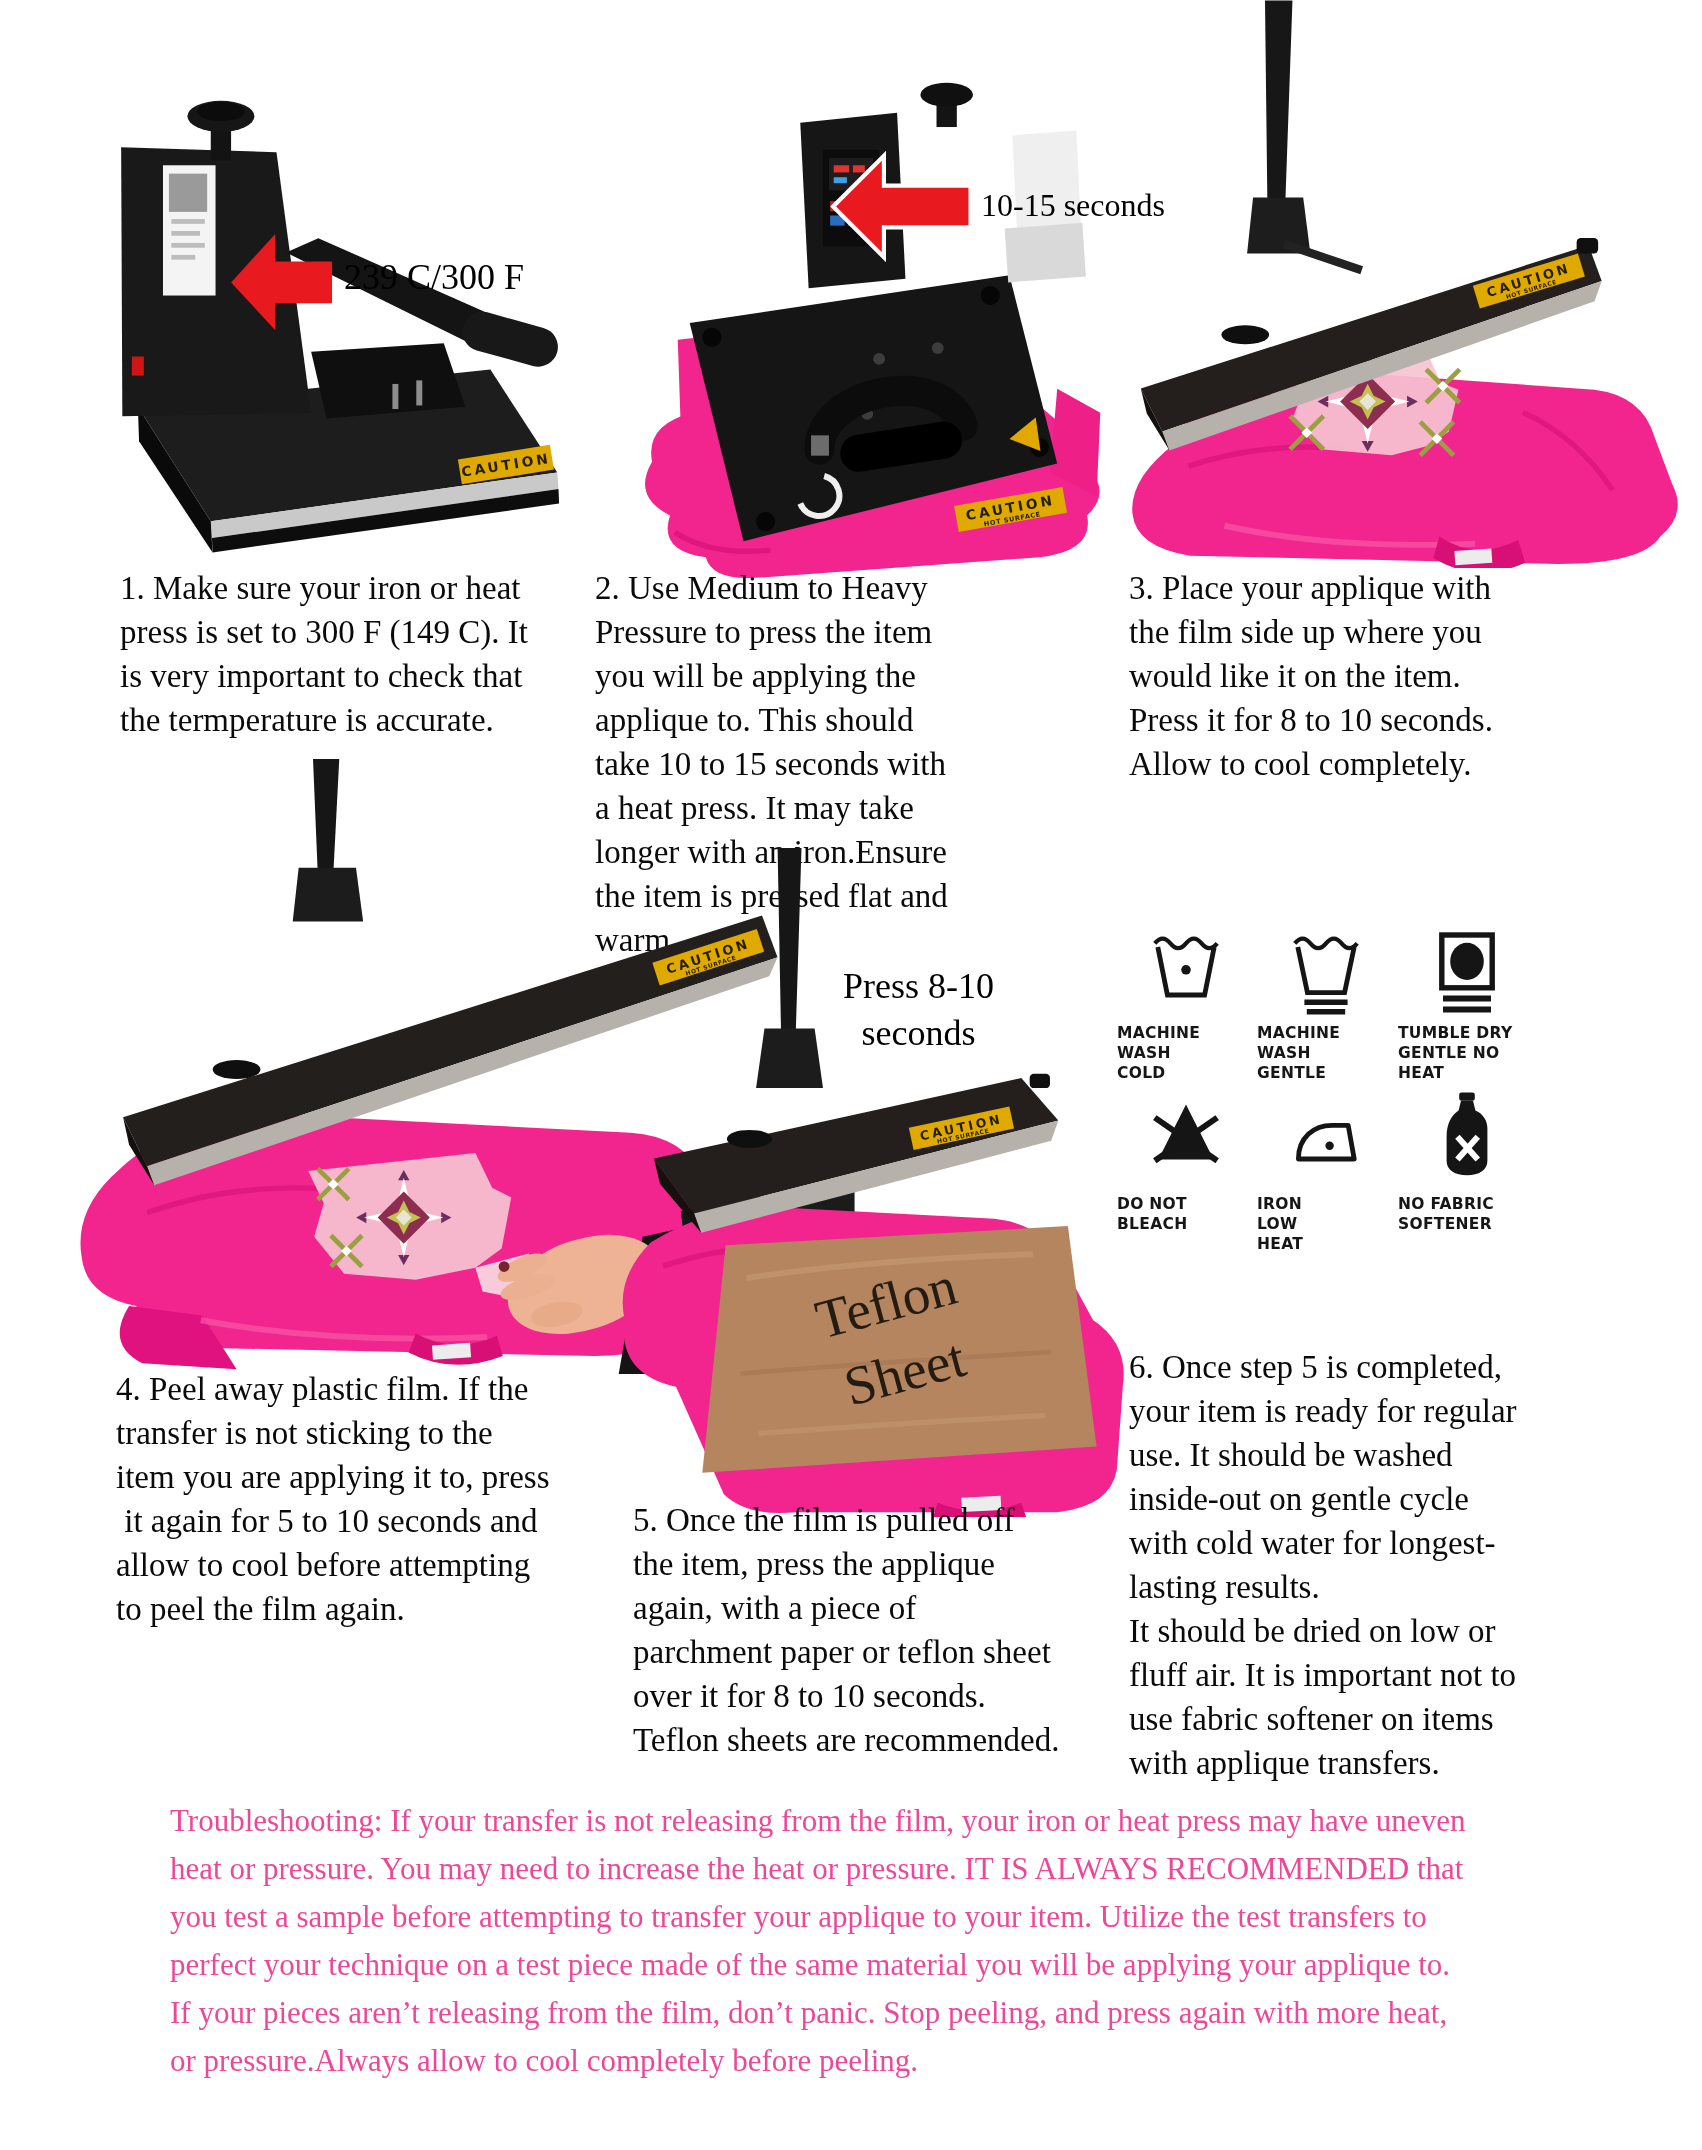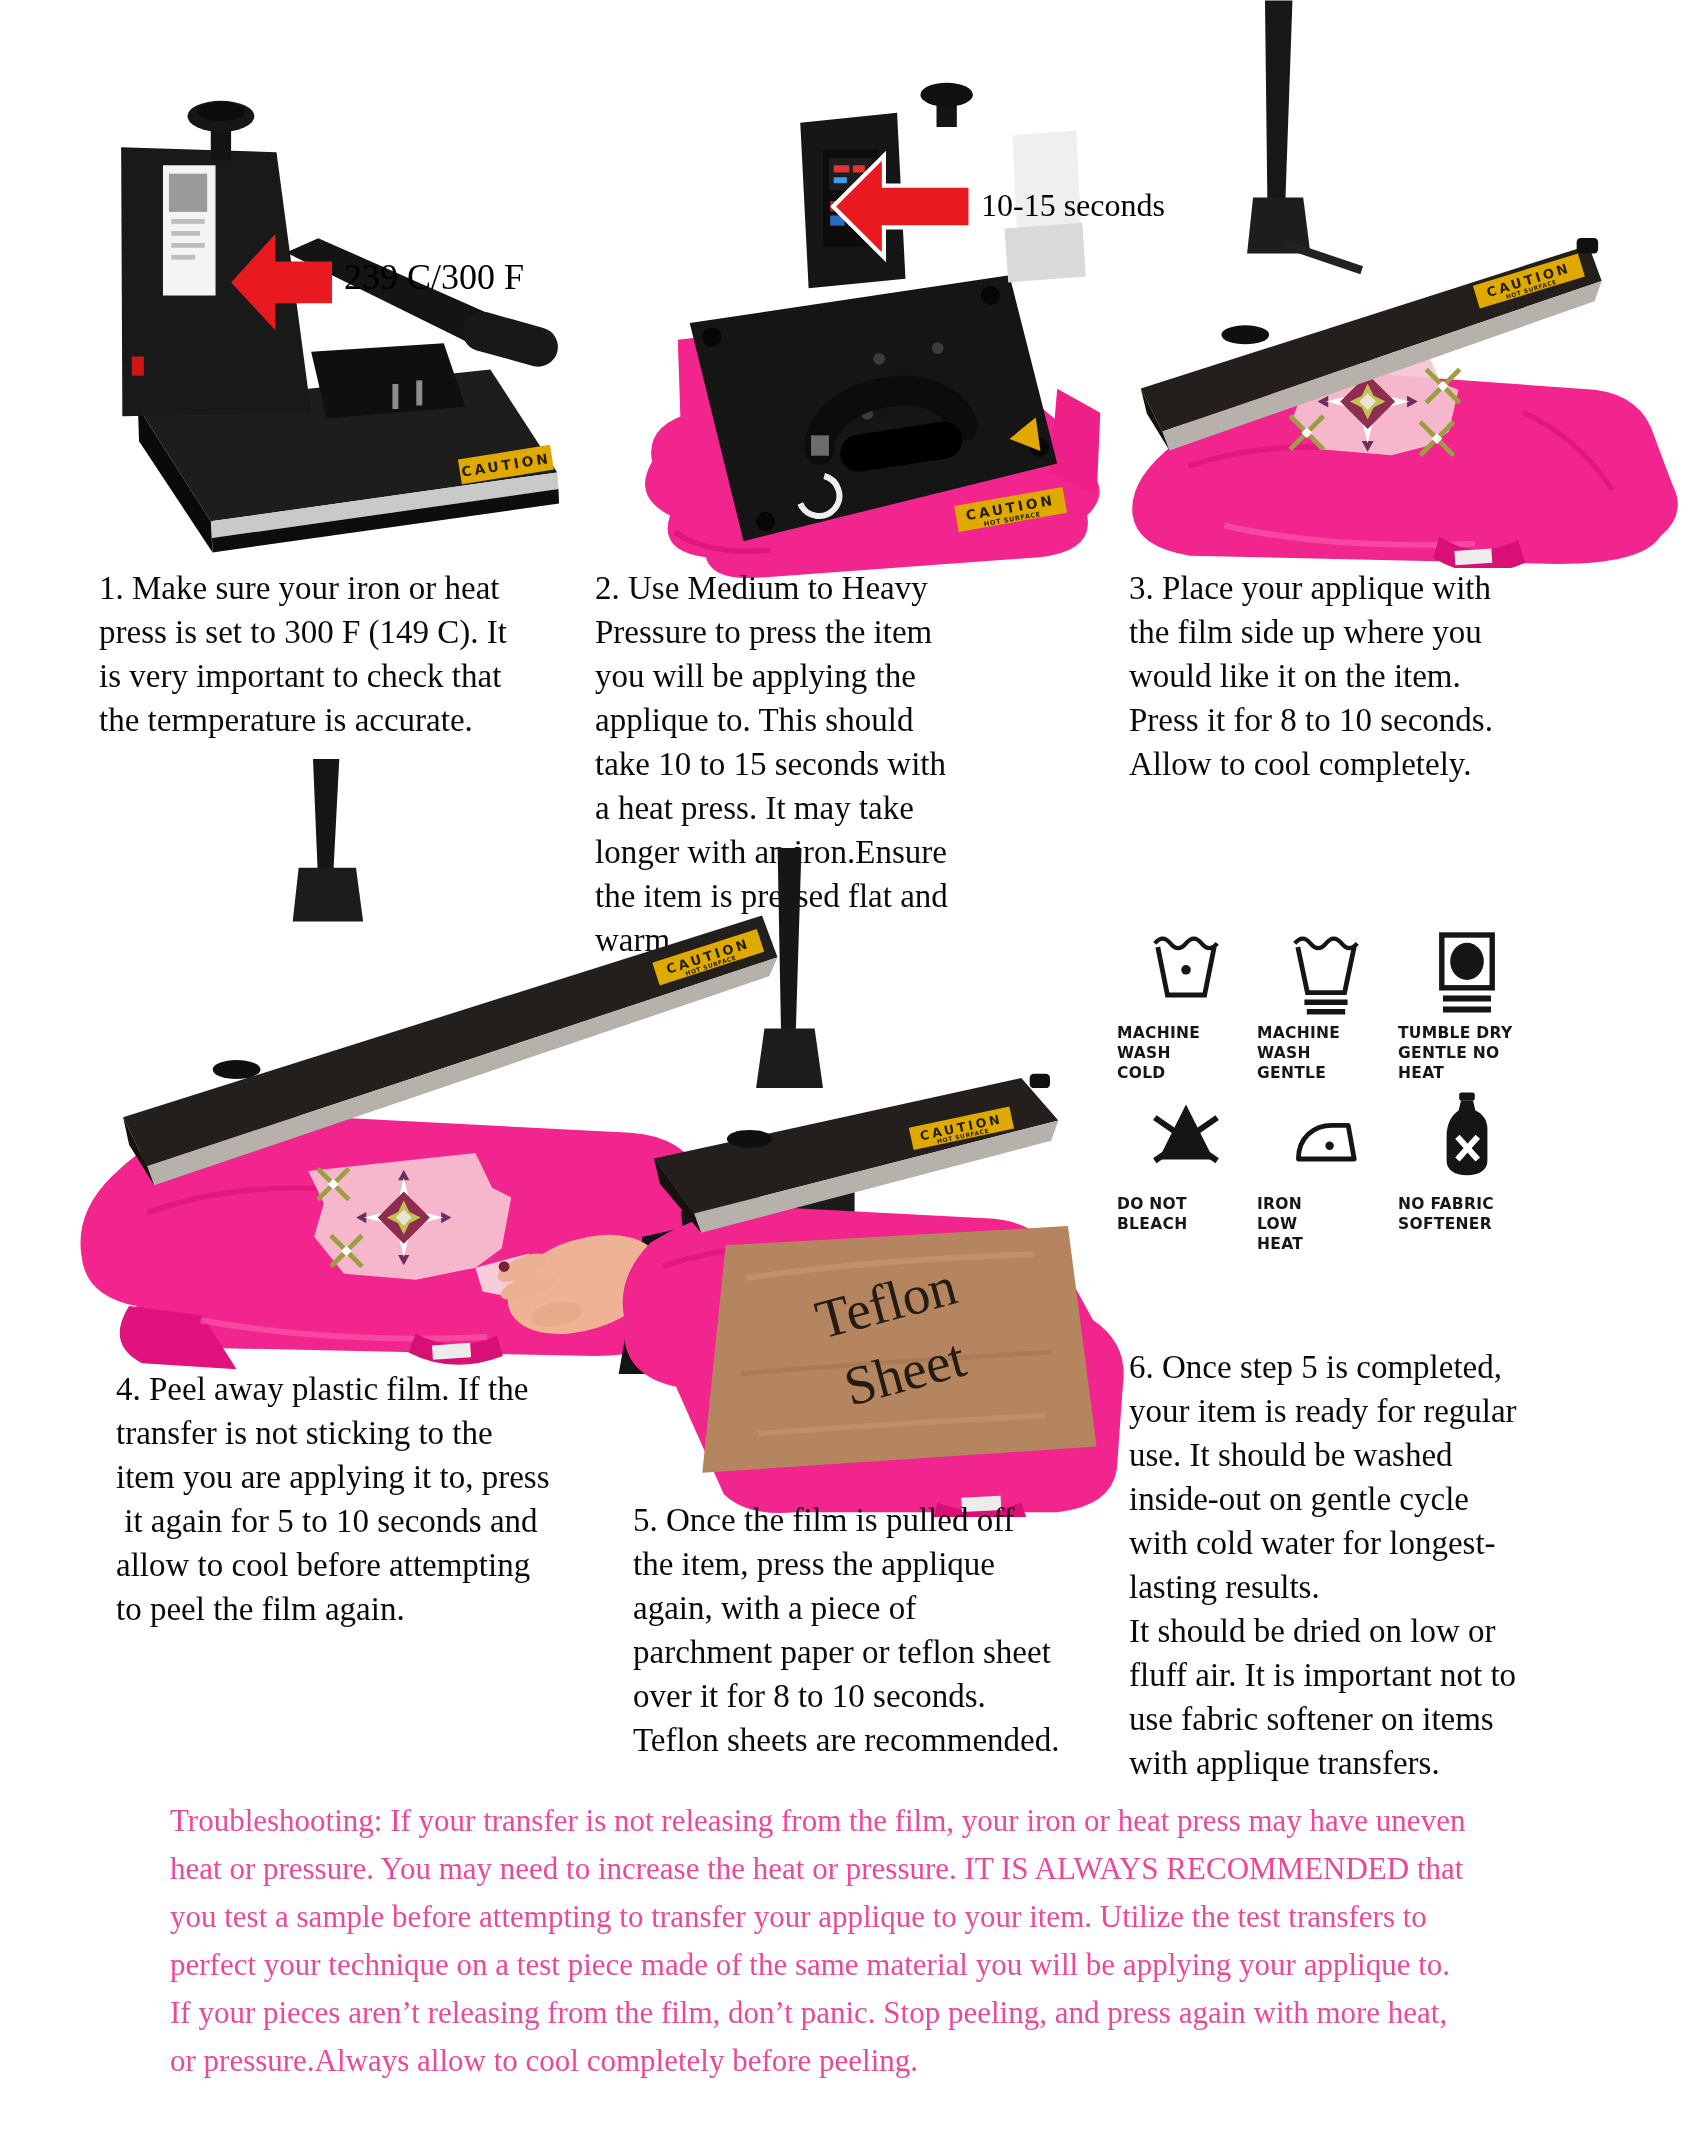--- a/index.html
+++ b/index.html
@@ -219,21 +219,21 @@
       <rect x="790" y="398" width="36" height="26" rx="7" fill="#101010"></rect>
       <g transform="rotate(-17 710 470)">
         <rect x="618" y="450" width="184" height="40" fill="#dfa900"></rect>
         <text x="710" y="476" class="caution-text" font-size="22" text-anchor="middle" fill="#241f00">CAUTION</text>
         <text x="710" y="488" class="caution-sub" font-size="10" text-anchor="middle" fill="#241f00">HOT SURFACE</text>
       </g>
     </g>
   </svg>
 </figure>
 
-<div class="abs step" style="left:99px;top:566px;width:526px;">1. Make sure your iron or heat
+<div class="abs step" style="left:120px;top:566px;width:526px;">1. Make sure your iron or heat
 press is set to 300 F (149 C). It
 is very important to check that
 the termperature is accurate.</div>
 <div class="abs step" style="left:595px;top:566px;width:490px;">2. Use Medium to Heavy
 Pressure to press the item
 you will be applying the
 applique to. This should
 take 10 to 15 seconds with
 a heat press. It may take
 longer with an iron.Ensure
@@ -347,20 +347,22 @@
       <polygon points="85,520 152,612 164,644 95,562" fill="#15110e"></polygon>
       <ellipse cx="245" cy="487" rx="38" ry="15" fill="#0f0f0f"></ellipse>
       <rect x="714" y="378" width="34" height="24" rx="7" fill="#101010"></rect>
       <g transform="rotate(-12 600 470)">
         <rect x="514" y="450" width="172" height="38" fill="#dfa900"></rect>
         <text x="600" y="475" class="caution-text" font-size="21" text-anchor="middle" fill="#241f00">CAUTION</text>
         <text x="600" y="486" class="caution-sub" font-size="10" text-anchor="middle" fill="#241f00">HOT SURFACE</text>
       </g>
     </g>
   </svg>
+  <div class="annotation" style="left:220px;top:115px;width:191px;font-size:36px;line-height:47px;text-align:center;">Press 8-10
+seconds</div>
   <div class="teflon-label" style="left:131px;top:418px;width:323px;">Teflon
 Sheet</div>
 </figure>
 
 <div class="abs" style="left:1111px;top:920px;width:406px;height:335px;">
 
   <svg class="abs" style="left:39px;top:9px;" viewBox="0 0 120 150" width="72" height="90">
     <path d="M8,24 q13,-16 26,0 q13,16 26,0 q13,-16 26,0 q13,16 26,0" fill="none" stroke="#151515" stroke-width="7"></path>
     <path d="M13,30 L29,110 L91,110 L107,30" fill="none" stroke="#151515" stroke-width="8"></path>
     <circle cx="60" cy="68" r="8" fill="#151515"></circle>

